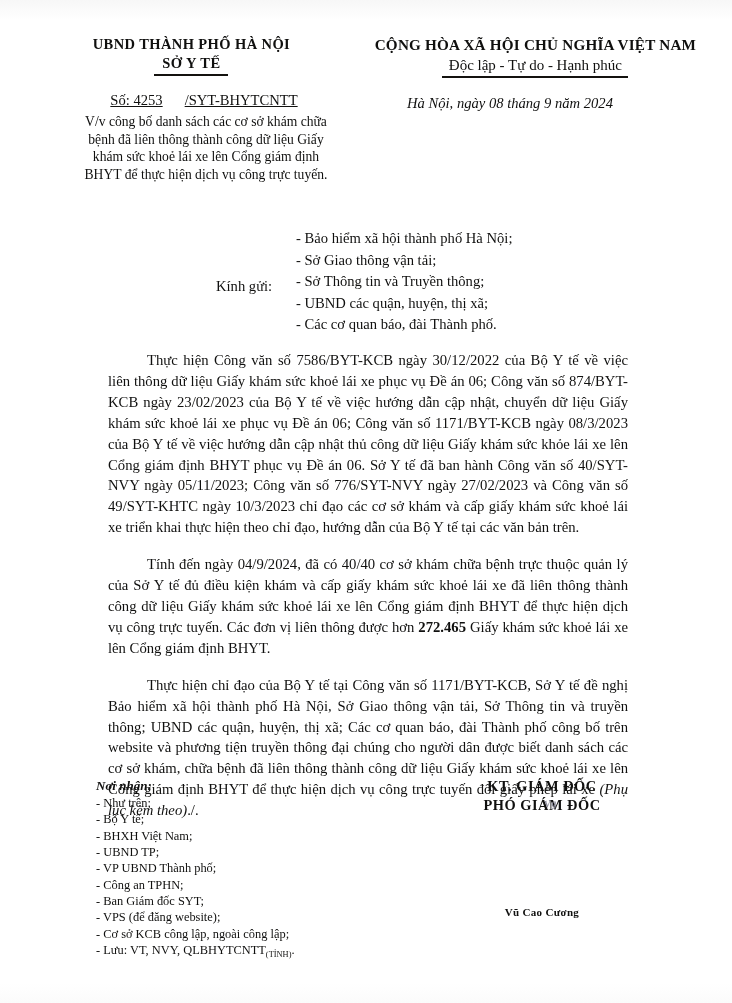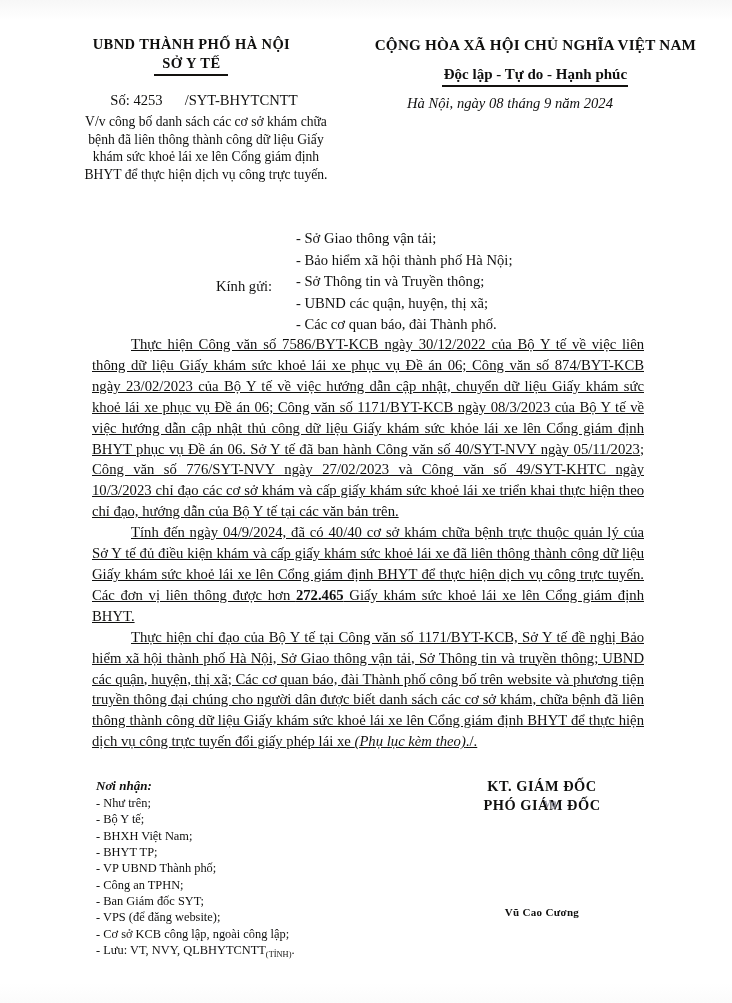--- a/index.html
+++ b/index.html
@@ -24,27 +24,27 @@
     display:flex;
     gap:44px;
   }
   .hdr-left{width:310px;padding-left:88px;box-sizing:border-box;text-align:center;}
   .hdr-right{width:422px;box-sizing:border-box;text-align:center;}
 
   .org-line1{font-size:14.5px;font-weight:700;letter-spacing:.4px;white-space:nowrap;}
   .org-line2{font-size:14.5px;font-weight:700;letter-spacing:.5px;margin-top:2px;display:inline-block;}
   .rule-short{width:74px;height:1.6px;background:#14120f;margin:2px auto 0;}
   .nation-line1{font-size:15.2px;font-weight:700;letter-spacing:.2px;white-space:nowrap;}
-  .nation-line2{font-size:15px;font-weight:700;margin-top:12px;display:inline-block;}
+  .nation-line2{font-size:15px;font-weight:400;margin-top:3px;display:inline-block;}
   .rule-mid{width:186px;height:1.6px;background:#14120f;margin:2px auto 0;}
 
   
   .numline{
     position:absolute;top:92px;left:88px;width:232px;
-    font-size:14.6px;text-align:center;white-space:nowrap;
+    font-size:14.6px;text-align:center;white-space:nowrap;text-decoration:underline;
   }
   .numline .gap{display:inline-block;width:22px;}
   .subject{
     position:absolute;top:113px;left:84px;width:244px;
     font-size:13.6px;line-height:17.6px;text-align:center;
   }
   .place-date{
     position:absolute;top:95px;left:330px;width:360px;
     text-align:center;font-size:14.6px;font-style:italic;white-space:nowrap;
   }
@@ -54,21 +54,21 @@
   .kg-label{position:absolute;left:0;top:2px;font-size:14.6px;white-space:nowrap;margin-top:48px;}
   .kg-list{margin-left:80px;}
   .kg-item{font-size:14.6px;line-height:21.5px;white-space:nowrap;}
 
   
   .body{
     position:absolute;top:334px;left:92px;width:552px;
     font-size:14.7px;line-height:20.9px;
     text-align:justify;text-justify:inter-word;
   }
-  .body p{margin:0;text-indent:39px;text-decoration:underline;}
+  .body p{margin:16px;text-indent:39px;}
   .body b{font-weight:700;}
   .body i{font-style:italic;}
 
   
   .footer{position:absolute;top:778px;left:0;width:732px;}
   .recv{position:absolute;left:96px;top:0;width:290px;}
   .recv-title{font-size:13px;font-weight:700;font-style:italic;margin-bottom:1px;}
   .recv-item{font-size:12.4px;line-height:16.35px;white-space:nowrap;}
   .recv-item .sub{font-size:8.4px;vertical-align:sub;}
 
@@ -104,42 +104,42 @@
     <span>Số: 4253</span><span class="gap"></span><span>/SYT-BHYTCNTT</span>
   </div>
 
   <div class="subject">V/v công bố danh sách các cơ sở khám chữa bệnh đã liên thông thành công dữ liệu Giấy khám sức khoẻ lái xe lên Cổng giám định BHYT để thực hiện dịch vụ công trực tuyến.</div>
 
   <div class="place-date">Hà Nội, ngày 08 tháng 9  năm 2024</div>
 
   <div class="kg">
     <div class="kg-label">Kính gửi:</div>
     <div class="kg-list">
+      <div class="kg-item">- Bảo hiểm xã hội thành phố Hà Nội;</div>
       <div class="kg-item">- Sở Giao thông vận tải;</div>
-      <div class="kg-item">- Bảo hiểm xã hội thành phố Hà Nội;</div>
       <div class="kg-item">- Sở Thông tin và Truyền thông;</div>
       <div class="kg-item">- UBND các quận, huyện, thị xã;</div>
       <div class="kg-item">- Các cơ quan báo, đài Thành phố.</div>
     </div>
   </div>
 
   <div class="body">
     <p><span>Thực hiện Công văn số 7586/BYT-KCB ngày 30/12/2022 của Bộ Y tế về việc liên thông dữ liệu Giấy khám sức khoẻ lái xe phục vụ Đề án 06; Công văn số 874/BYT-KCB ngày 23/02/2023 của Bộ Y tế về việc hướng dẫn cập nhật, chuyển dữ liệu Giấy khám sức khoẻ lái xe phục vụ Đề án 06; Công văn số 1171/BYT-KCB ngày 08/3/2023 của Bộ Y tế về việc hướng dẫn cập nhật thủ công dữ liệu Giấy khám sức khỏe lái xe lên Cổng giám định BHYT phục vụ Đề án 06. Sở Y tế đã ban hành Công văn số 40/SYT-NVY ngày 05/11/2023; Công văn số 776/SYT-NVY ngày 27/02/2023 và Công văn số 49/SYT-KHTC ngày 10/3/2023 chỉ đạo các cơ sở khám và cấp giấy khám sức khoẻ lái xe triển khai thực hiện theo chỉ đạo, hướng dẫn của Bộ Y tế tại các văn bản trên.</span></p>
     <p><span>Tính đến ngày 04/9/2024, đã có 40/40 cơ sở khám chữa bệnh trực thuộc quản lý của Sở Y tế đủ điều kiện khám và cấp giấy khám sức khoẻ lái xe đã liên thông thành công dữ liệu Giấy khám sức khoẻ lái xe lên Cổng giám định BHYT để thực hiện dịch vụ công trực tuyến. Các đơn vị liên thông được hơn </span><b>272.465</b><span> Giấy khám sức khoẻ lái xe lên Cổng giám định BHYT.</span></p>
     <p><span>Thực hiện chỉ đạo của Bộ Y tế tại Công văn số 1171/BYT-KCB, Sở Y tế đề nghị Bảo hiểm xã hội thành phố Hà Nội, Sở Giao thông vận tải, Sở Thông tin và truyền thông; UBND các quận, huyện, thị xã; Các cơ quan báo, đài Thành phố công bố trên website và phương tiện truyền thông đại chúng cho người dân được biết danh sách các cơ sở khám, chữa bệnh đã liên thông thành công dữ liệu Giấy khám sức khoẻ lái xe lên Cổng giám định BHYT để thực hiện dịch vụ công trực tuyến đổi giấy phép lái xe </span><i>(Phụ lục kèm theo)</i><span>./.</span></p>
   </div>
 
   <div class="footer">
 
     <div class="recv">
       <div class="recv-title">Nơi nhận:</div>
       <div class="recv-item">- Như trên;</div>
       <div class="recv-item">- Bộ Y tế;</div>
       <div class="recv-item">- BHXH Việt Nam;</div>
-      <div class="recv-item">- BHYT TP;</div>
+      <div class="recv-item">- UBND TP;</div>
       <div class="recv-item">- VP UBND Thành phố;</div>
       <div class="recv-item">- Công an TPHN;</div>
       <div class="recv-item">- Ban Giám đốc SYT;</div>
       <div class="recv-item">- VPS (để đăng website);</div>
       <div class="recv-item">- Cơ sở KCB công lập, ngoài công lập;</div>
       <div class="recv-item"><span>- Lưu: VT, NVY, QLBHYTCNTT</span><span class="sub">(TỈNH)</span><span>.</span></div>
     </div>
 
     <div class="sign">
       <div class="sign-role1">KT. GIÁM ĐỐC</div>

